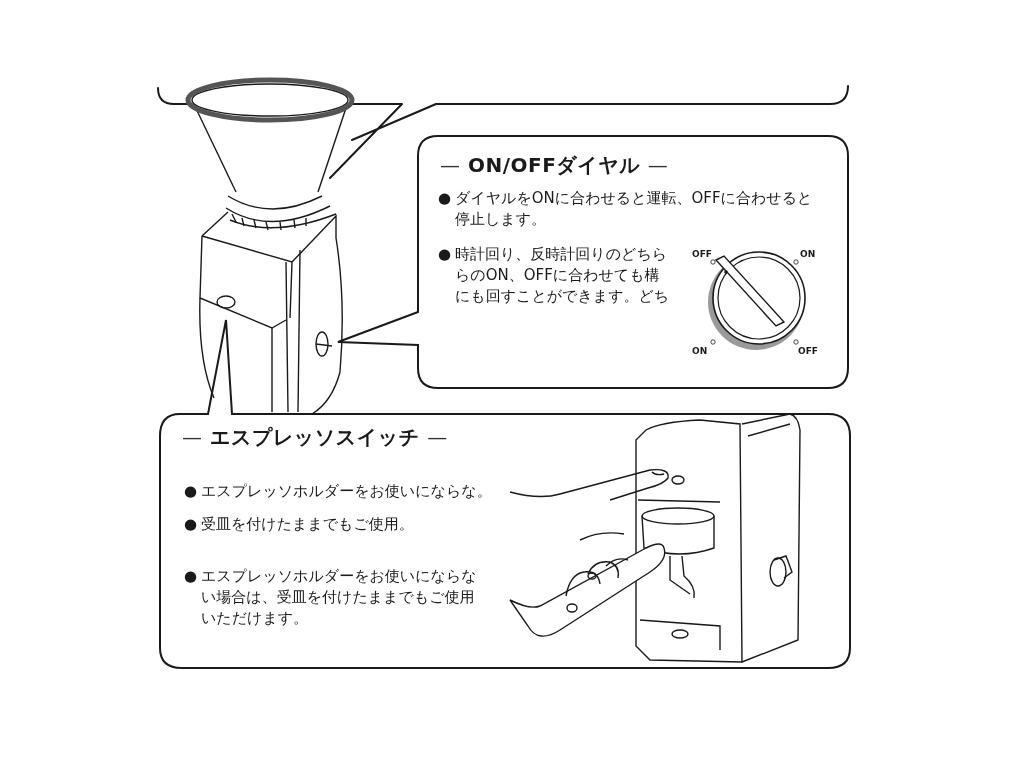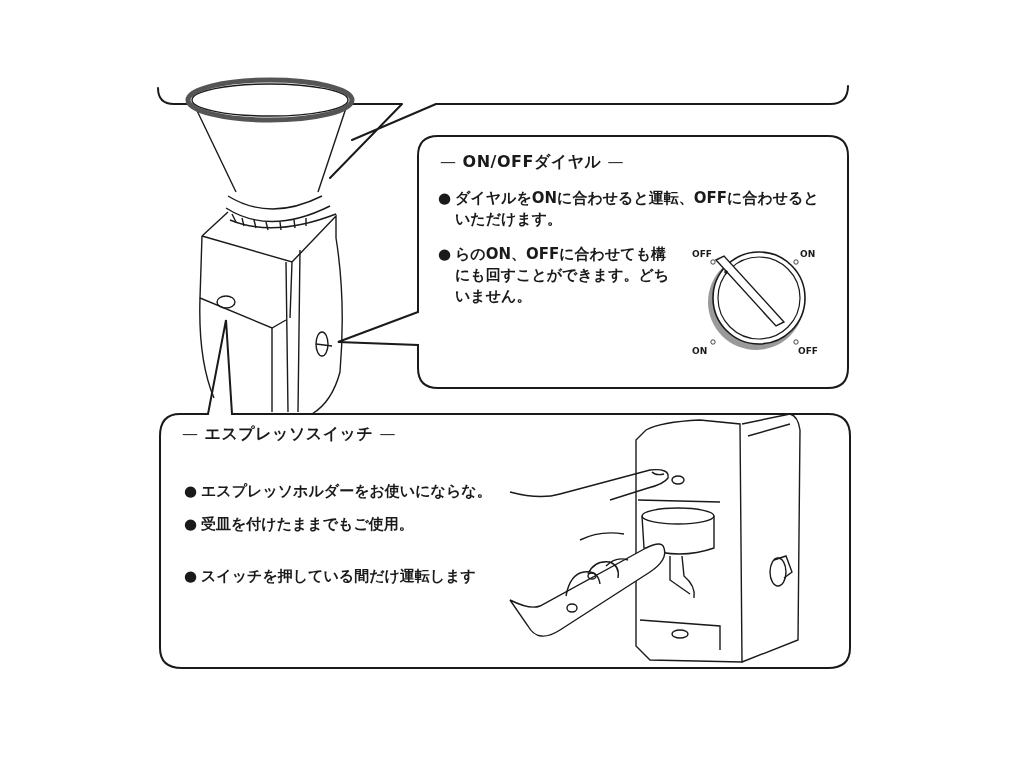--- a/index.html
+++ b/index.html
@@ -1,24 +1,24 @@
 <!DOCTYPE html>
 <html><head>
 <meta charset="utf-8">
 <style>
   html, body { margin:0; padding:0; background:#ffffff; }
   body { width:1024px; height:768px; position:relative; overflow:hidden;
          font-family:"DejaVu Sans", "Liberation Sans", sans-serif; color:#1a1a1a; }
   svg.art { position:absolute; left:0; top:0; width:1024px; height:768px; }
   .panel { position:absolute; }
-  .title { position:absolute; font-weight:bold; font-size:16px; letter-spacing:0.5px; white-space:nowrap; }
+  .title { position:absolute; font-weight:bold; font-size:20px; letter-spacing:0.5px; white-space:nowrap; }
   .title .dash { font-weight:normal; color:#333; }
   .bullet { position:absolute; font-size:15px; line-height:21px; }
   .bullet .dot { position:absolute; left:0; top:0; }
-  .bullet .txt { display:block; padding-left:17px;font-weight:bold; }
+  .bullet .txt { display:block; padding-left:17px; }
   .dial-label { position:absolute; font-size:9px; font-weight:bold;text-align:right; }
 </style>
 </head>
 <body>
 
 <svg class="art" viewBox="0 0 1024 768">
   <g fill="none" stroke="#1a1a1a" stroke-width="2" stroke-linejoin="round" stroke-linecap="round">
 
     <path d="M158 88 Q158 104 174 104 L188 104 M352 104 L402 104 L330 178 M352 140 L436 104 L830 104 Q848 104 848 86"></path>
   </g>
@@ -82,28 +82,28 @@
 <div class="panel">
   <div class="title" style="left:440px; top:152px;">
     <span class="dash">—</span>
     <span>ON/OFFダイヤル</span>
     <span class="dash">—</span>
   </div>
 
   <div class="bullet" style="left:438px; top:188px; width:400px;">
     <span class="dot">●</span>
     <span class="txt">ダイヤルをONに合わせると運転、OFFに合わせると</span>
-    <span class="txt">いただけます。</span>
+    <span class="txt">停止します。</span>
   </div>
 
   <div class="bullet" style="left:438px; top:244px; width:250px;">
     <span class="dot">●</span>
+    <span class="txt">時計回り、反時計回りのどちら</span>
     <span class="txt">らのON、OFFに合わせても構</span>
     <span class="txt">にも回すことができます。どち</span>
-    <span class="txt">いません。</span>
   </div>
 
   <div class="dial-label" style="left:692px; top:249px;">OFF</div>
   <div class="dial-label" style="left:800px; top:249px;">ON</div>
   <div class="dial-label" style="left:692px; top:346px;">ON</div>
   <div class="dial-label" style="left:798px; top:346px;">OFF</div>
 </div>
 
 <div class="panel">
   <div class="title" style="left:182px; top:424px;">
@@ -117,15 +117,17 @@
     <span class="txt">エスプレッソホルダーをお使いにならな。</span>
   </div>
 
   <div class="bullet" style="left:184px; top:514px; width:320px;">
     <span class="dot">●</span>
     <span class="txt">受皿を付けたままでもご使用。</span>
   </div>
 
   <div class="bullet" style="left:184px; top:566px; width:320px;">
     <span class="dot">●</span>
-    <span class="txt">スイッチを押している間だけ運転します</span>
+    <span class="txt">エスプレッソホルダーをお使いにならな</span>
+    <span class="txt">い場合は、受皿を付けたままでもご使用</span>
+    <span class="txt">いただけます。</span>
   </div>
 </div>
 
 </body></html>

